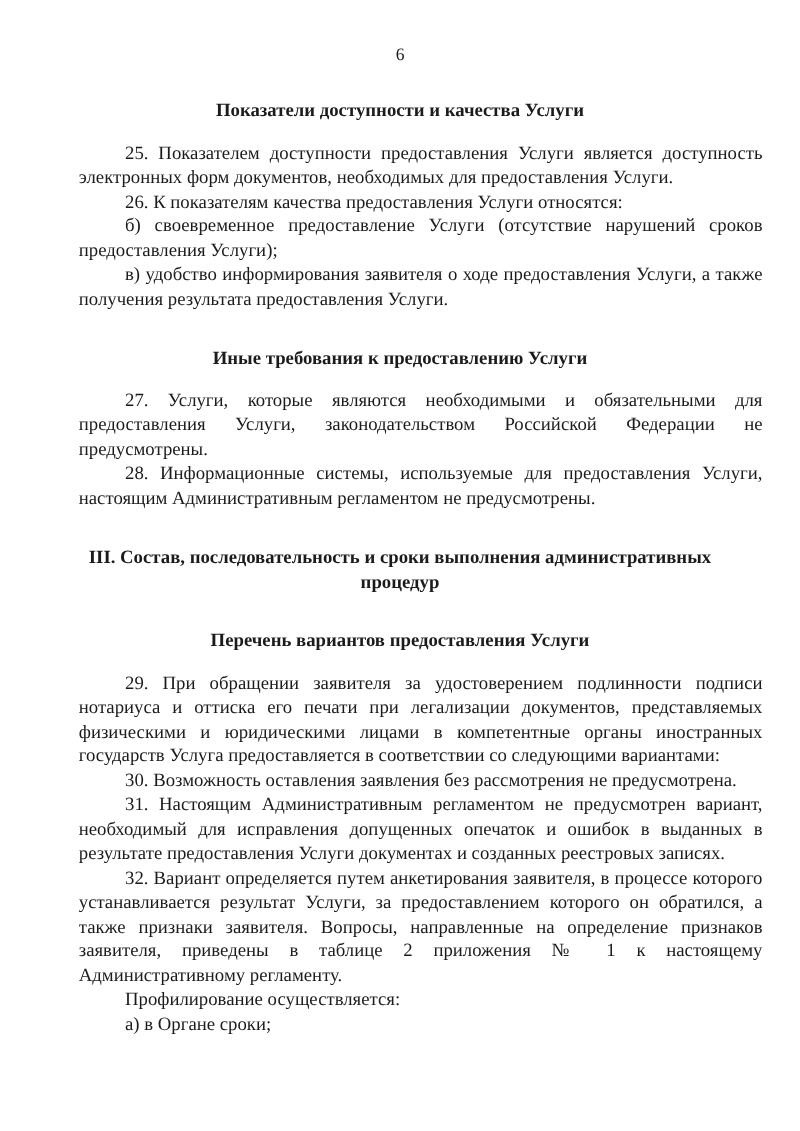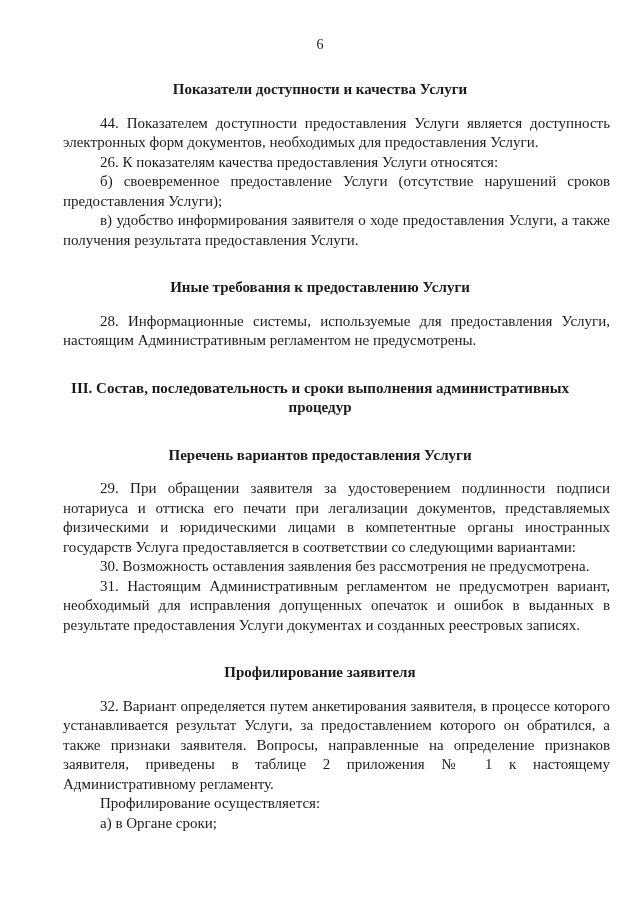--- a/index.html
+++ b/index.html
@@ -56,38 +56,38 @@
 </style>
 </head>
 <body>
 
 <div class="doc-page">
 
   <div class="page-number">6</div>
 
   <div class="heading">Показатели доступности и качества Услуги</div>
 
-  <p class="para">44. Показателем доступности предоставления Услуги является доступность электронных форм документов, необходимых для предоставления Услуги.</p>
+  <p class="para">25. Показателем доступности предоставления Услуги является доступность электронных форм документов, необходимых для предоставления Услуги.</p>
   <p class="para">26. К показателям качества предоставления Услуги относятся:</p>
   <p class="para">б) своевременное предоставление Услуги (отсутствие нарушений сроков предоставления Услуги);</p>
   <p class="para">в) удобство информирования заявителя о ходе предоставления Услуги, а также получения результата предоставления Услуги.</p>
 
   <div class="heading">Иные требования к предоставлению Услуги</div>
 
+  <p class="para">27. Услуги, которые являются необходимыми и обязательными для предоставления Услуги, законодательством Российской Федерации не предусмотрены.</p>
   <p class="para">28. Информационные системы, используемые для предоставления Услуги, настоящим Административным регламентом не предусмотрены.</p>
 
   <div class="heading section">III. Состав, последовательность и сроки выполнения административных процедур</div>
 
   <div class="heading">Перечень вариантов предоставления Услуги</div>
 
   <p class="para">29. При обращении заявителя за удостоверением подлинности подписи нотариуса и оттиска его печати при легализации документов, представляемых физическими и юридическими лицами в компетентные органы иностранных государств Услуга предоставляется в соответствии со следующими вариантами:</p>
 
 
   <p class="para">30. Возможность оставления заявления без рассмотрения не предусмотрена.</p>
   <p class="para">31. Настоящим Административным регламентом не предусмотрен вариант, необходимый для исправления допущенных опечаток и ошибок в выданных в результате предоставления Услуги документах и созданных реестровых записях.</p>
 
-  <div class="heading">Профилирование заявителя</div>
 
   <p class="para">32. Вариант определяется путем анкетирования заявителя, в процессе которого устанавливается результат Услуги, за предоставлением которого он обратился, а также признаки заявителя. Вопросы, направленные на определение признаков заявителя, приведены в таблице 2 приложения № 1 к настоящему Административному регламенту.</p>
   <p class="line">Профилирование осуществляется:</p>
   <p class="line">а) в Органе сроки;</p>
 
 </div>
 
 </body></html>

